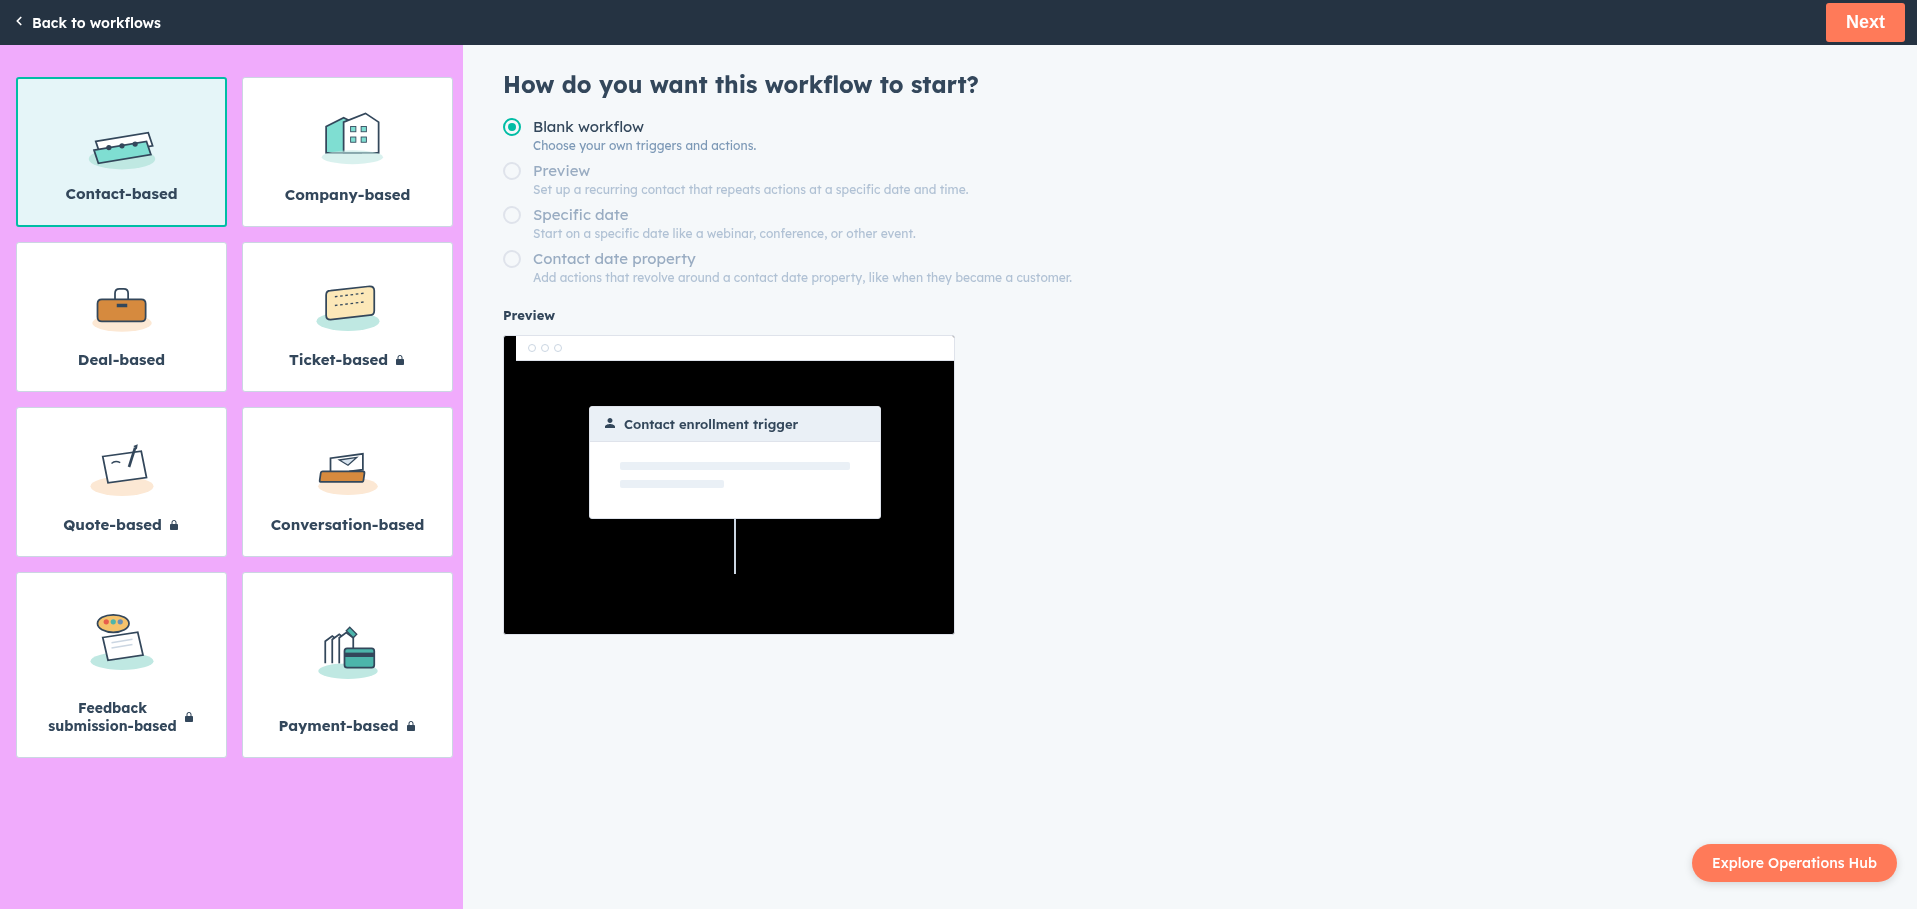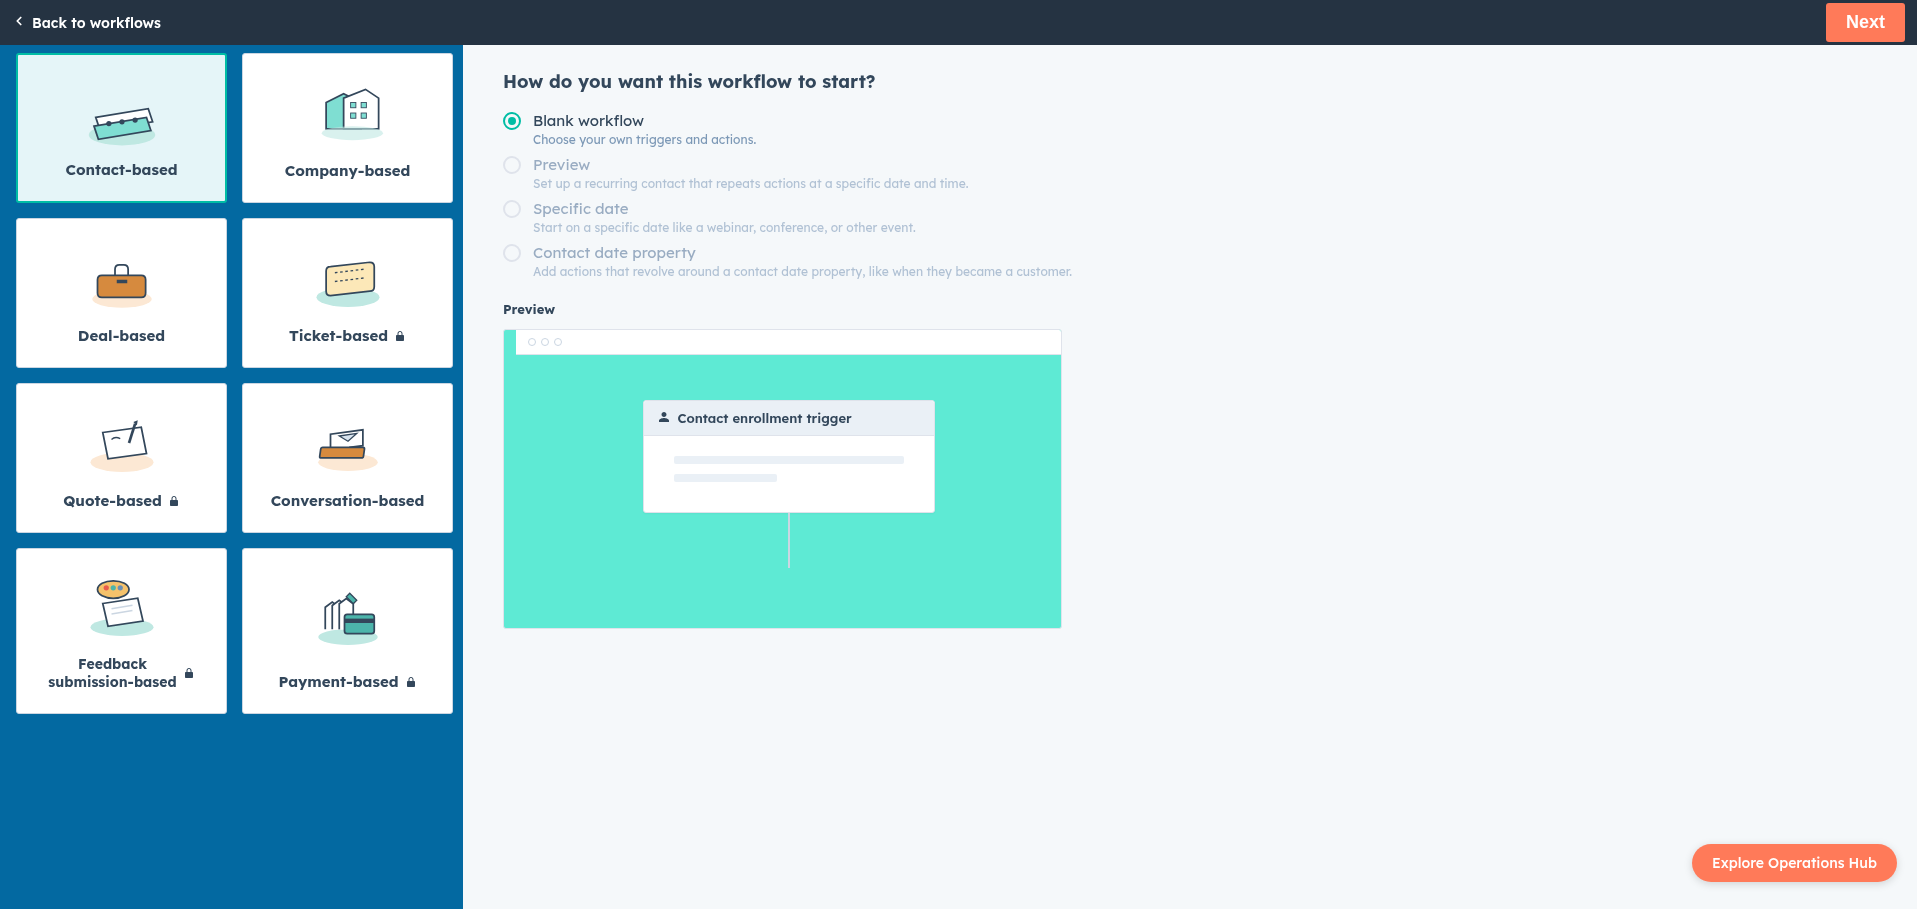--- a/index.html
+++ b/index.html
@@ -19,50 +19,50 @@
   body{display:flex;flex-direction:column;height:909px;width:1917px;overflow:hidden;background:#fff;}
 
   
   .topbar{height:45px;background:var(--navy);color:#fff;display:flex;align-items:center;justify-content:space-between;padding:0 12px;}
   .back{display:flex;align-items:center;gap:6px;font-weight:600;font-size:14px;cursor:pointer;}
   .back svg{width:14px;height:14px;}
   .next-btn{background:var(--orange);color:#fff;border:none;border-radius:3px;padding:9px 20px;font-weight:600;font-size:18px;cursor:pointer;}
 
   
   .main{flex:1;display:flex;overflow:hidden;}
-  .left-panel{width:463px;flex-shrink:0;overflow-y:scroll;padding:8px 10px 15px 16px;background:#0369a1;}
+  .left-panel{width:463px;flex-shrink:0;overflow-y:scroll;padding:32px 10px 15px 16px;background:#f0abfc;}
   .left-panel::-webkit-scrollbar{width:16px;}
   .left-panel::-webkit-scrollbar-track{background:#f1f1f1;}
   .left-panel::-webkit-scrollbar-thumb{background:#c1c1c1;border-radius:0;}
   .grid{display:grid;grid-template-columns:1fr 1fr;gap:15px;}
   .card{border:1px solid var(--border);border-radius:3px;background:#fff;display:flex;flex-direction:column;align-items:center;justify-content:center;padding:18px 10px 22px;cursor:pointer;height:150px;position:relative;}
   .card.selected{border:2px solid var(--teal);background:var(--teal-light);}
   .card .illus{flex:1;display:flex;align-items:center;justify-content:center;}
   .card .illus svg{width:90px;height:70px;}
   .card-label{font-weight:700;font-size:15px;color:var(--text);margin-top:8px;display:flex;align-items:center;gap:6px;}
   .card-label.two-line{text-align:center;line-height:1.3;font-size:14px;}
   .lock{width:12px;height:12px;display:inline-flex;}
-  .card.tall{height:166px;}
+  .card.tall{height:186px;}
 
   
   .right-panel{flex:1;background:var(--bg);overflow-y:auto;padding:25px 40px;position:relative;}
-  .heading{font-size:18px;font-weight:700;margin:0 0 18px 0;color:var(--text);}
+  .heading{font-size:23px;font-weight:700;margin:0 0 18px 0;color:var(--text);}
   .options{display:flex;flex-direction:column;gap:8px;margin-bottom:22px;}
   .option{display:flex;gap:12px;align-items:flex-start;}
   .radio{width:18px;height:18px;border-radius:50%;border:2px solid var(--border);flex-shrink:0;margin-top:1px;position:relative;cursor:pointer;}
   .radio.checked{border-color:var(--teal);}
   .radio.checked::after{content:"";position:absolute;inset:3px;background:var(--teal);border-radius:50%;}
   .radio.disabled{border-color:#dfe3eb;cursor:default;}
   .opt-title{font-size:15px;font-weight:400;color:var(--text);margin:0 0 2px 0;}
   .opt-desc{font-size:12px;color:var(--text-muted);margin:0;}
   .option.disabled .opt-title{color:var(--text-disabled);}
   .option.disabled .opt-desc{color:#b0c1d4;}
 
   .preview-heading{font-size:13px;font-weight:700;margin:0 0 12px 0;}
-  .preview-window{width:559px;border:1px solid var(--border-light);border-radius:3px;background:#5eead4;overflow:hidden;padding-left:12px;}
+  .preview-window{width:452px;border:1px solid var(--border-light);border-radius:3px;background:#000000;overflow:hidden;padding-left:12px;}
   .preview-chrome{background:#fff;border-bottom:1px solid var(--border-light);padding:8px 12px;display:flex;gap:5px;}
   .preview-chrome span{width:8px;height:8px;border:1px solid var(--border);border-radius:50%;}
   .preview-body{padding:45px 0 60px;display:flex;flex-direction:column;align-items:center;}
   .node{width:292px;background:#fff;border:1px solid var(--border-light);border-radius:3px;box-shadow:0 1px 2px rgba(0,0,0,0.04);}
   .node-header{background:#eaf0f6;border-bottom:1px solid var(--border-light);padding:9px 14px;font-size:13px;font-weight:600;color:var(--text);display:flex;align-items:center;gap:8px;border-radius:3px 3px 0 0;}
   .node-body{padding:20px 30px;}
   .skeleton{height:8px;background:#eaf0f6;border-radius:2px;margin-bottom:10px;}
   .skeleton.short{width:45%;}
   .connector{width:2px;height:55px;background:var(--border);}
   .node-title{text-align:center;font-size:13px;font-weight:600;padding:14px 0 6px;}

